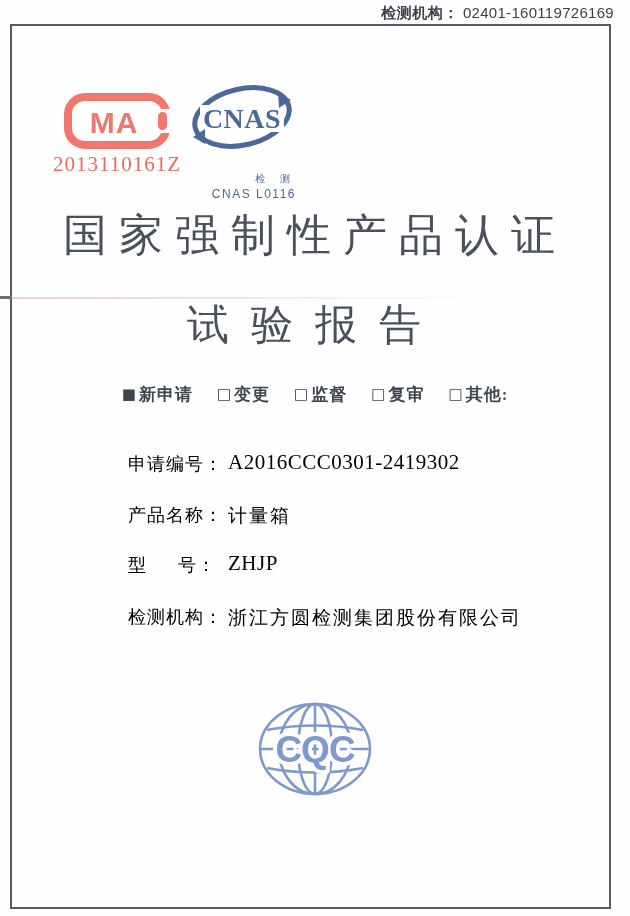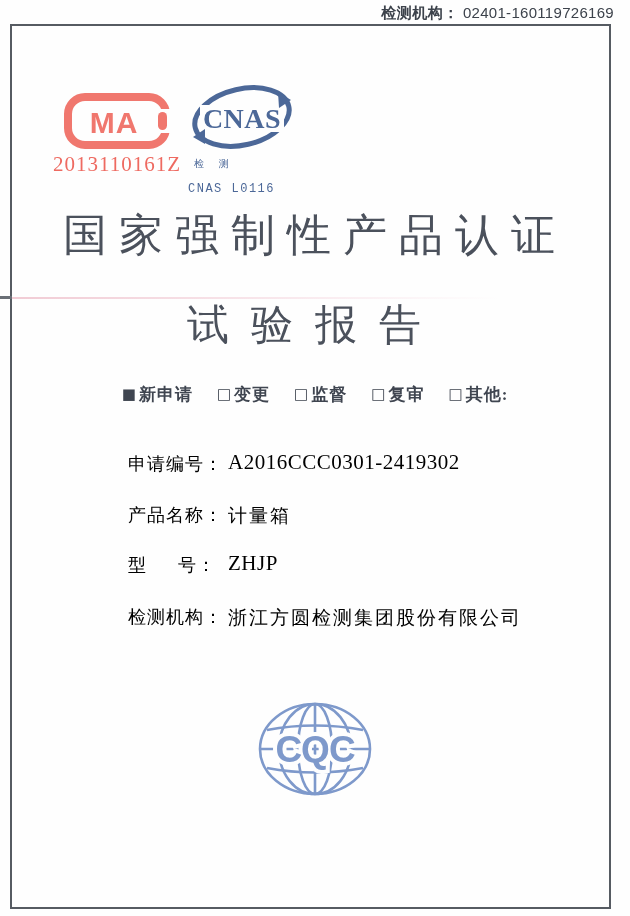--- a/index.html
+++ b/index.html
@@ -57,23 +57,23 @@
   
   .cma-group { position: absolute; left: 52px; top: 92px; width: 130px; text-align: center; }
   .cma-svg { display: block; margin: 0 auto; }
   .cma-number {
     margin-top: 2px;
     font-size: 21px;
     letter-spacing: 1px;
     color: #ee6a61;
     font-family: "Liberation Serif", "DejaVu Serif", serif;
   }
-  .cnas-group { position: absolute; left: 188px; top: 84px; width: 108px; text-align: left; color: #4c6898; }
-  .cnas-sub1 { margin-top: 1px; font-size: 10px; letter-spacing: 6px; padding-left: 6px; font-family: "Liberation Sans", "DejaVu Sans", sans-serif; }
-  .cnas-sub2 { margin-top: 11px; font-size: 12px; letter-spacing: 1.5px; font-family: Liberation Mono, monospace; }
+  .cnas-group { position: absolute; left: 188px; top: 84px; width: 108px; text-align: right; color: #4c6898; }
+  .cnas-sub1 { margin-top: 16px; font-size: 10px; letter-spacing: 6px; padding-left: 6px; font-family: "Liberation Sans", "DejaVu Sans", sans-serif; }
+  .cnas-sub2 { margin-top: 1px; font-size: 12px; letter-spacing: 1.5px; font-family: Liberation Sans, sans-serif; }
 
   
   .title-1 {
     position: absolute;
     left: 0; top: 206px;
     width: 100%;
     text-align: center;
     font-size: 44px;
     letter-spacing: 12px;
     padding-left: 0;

